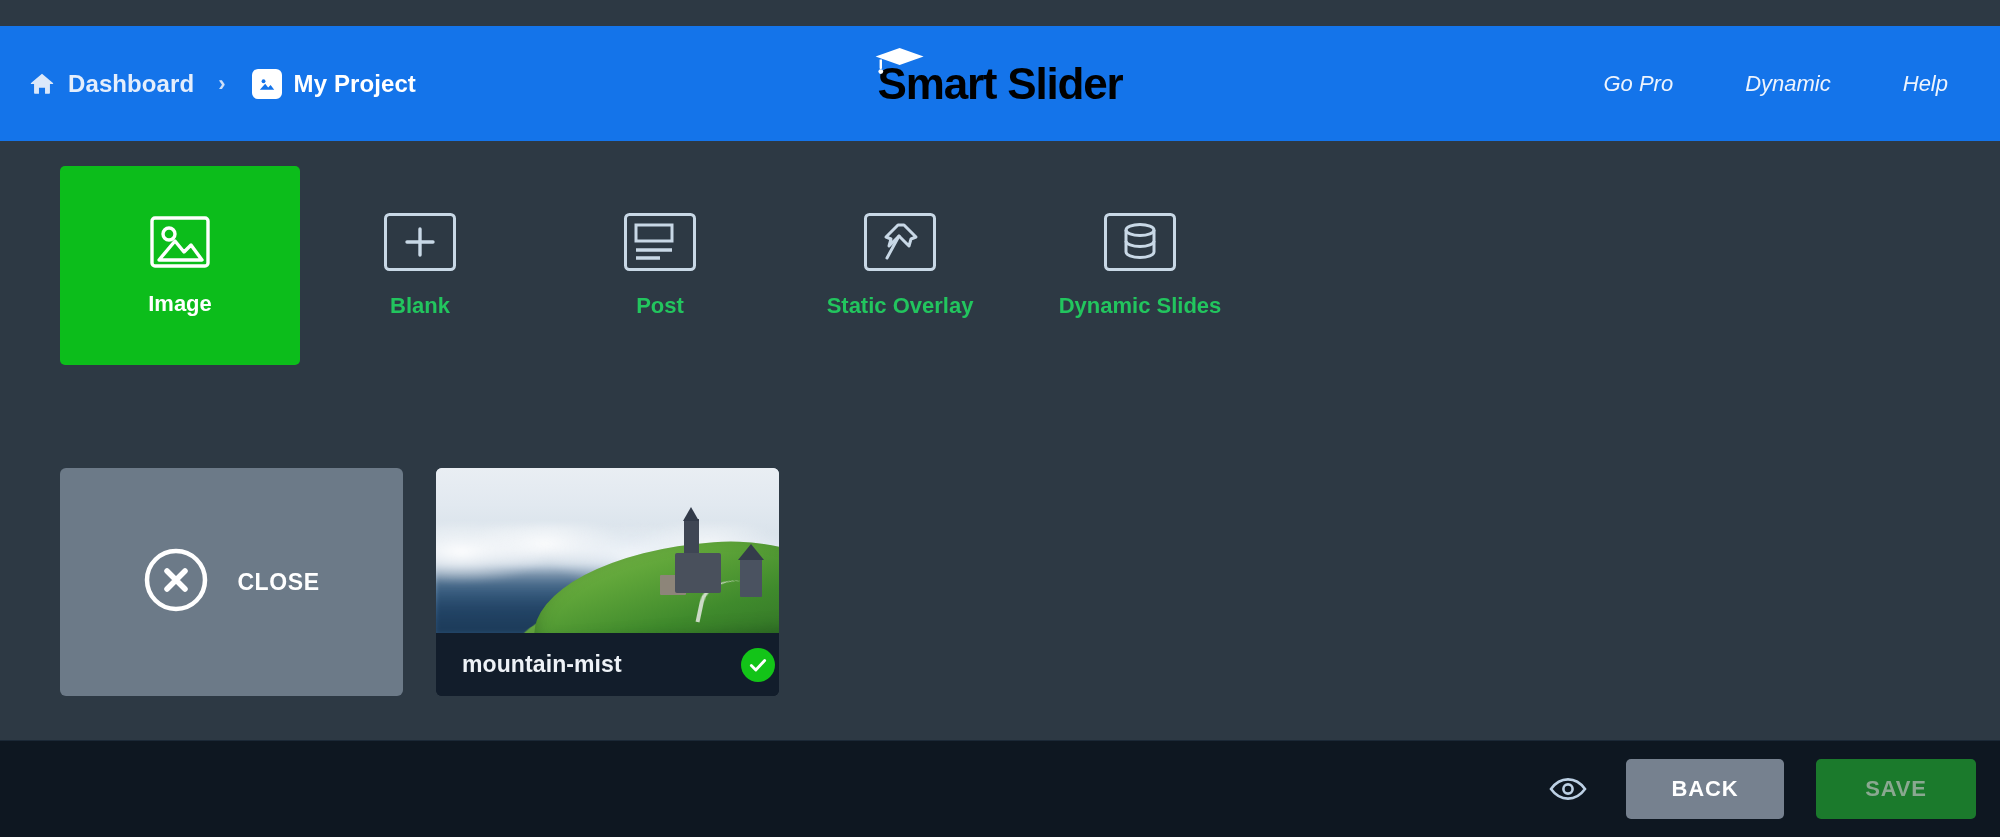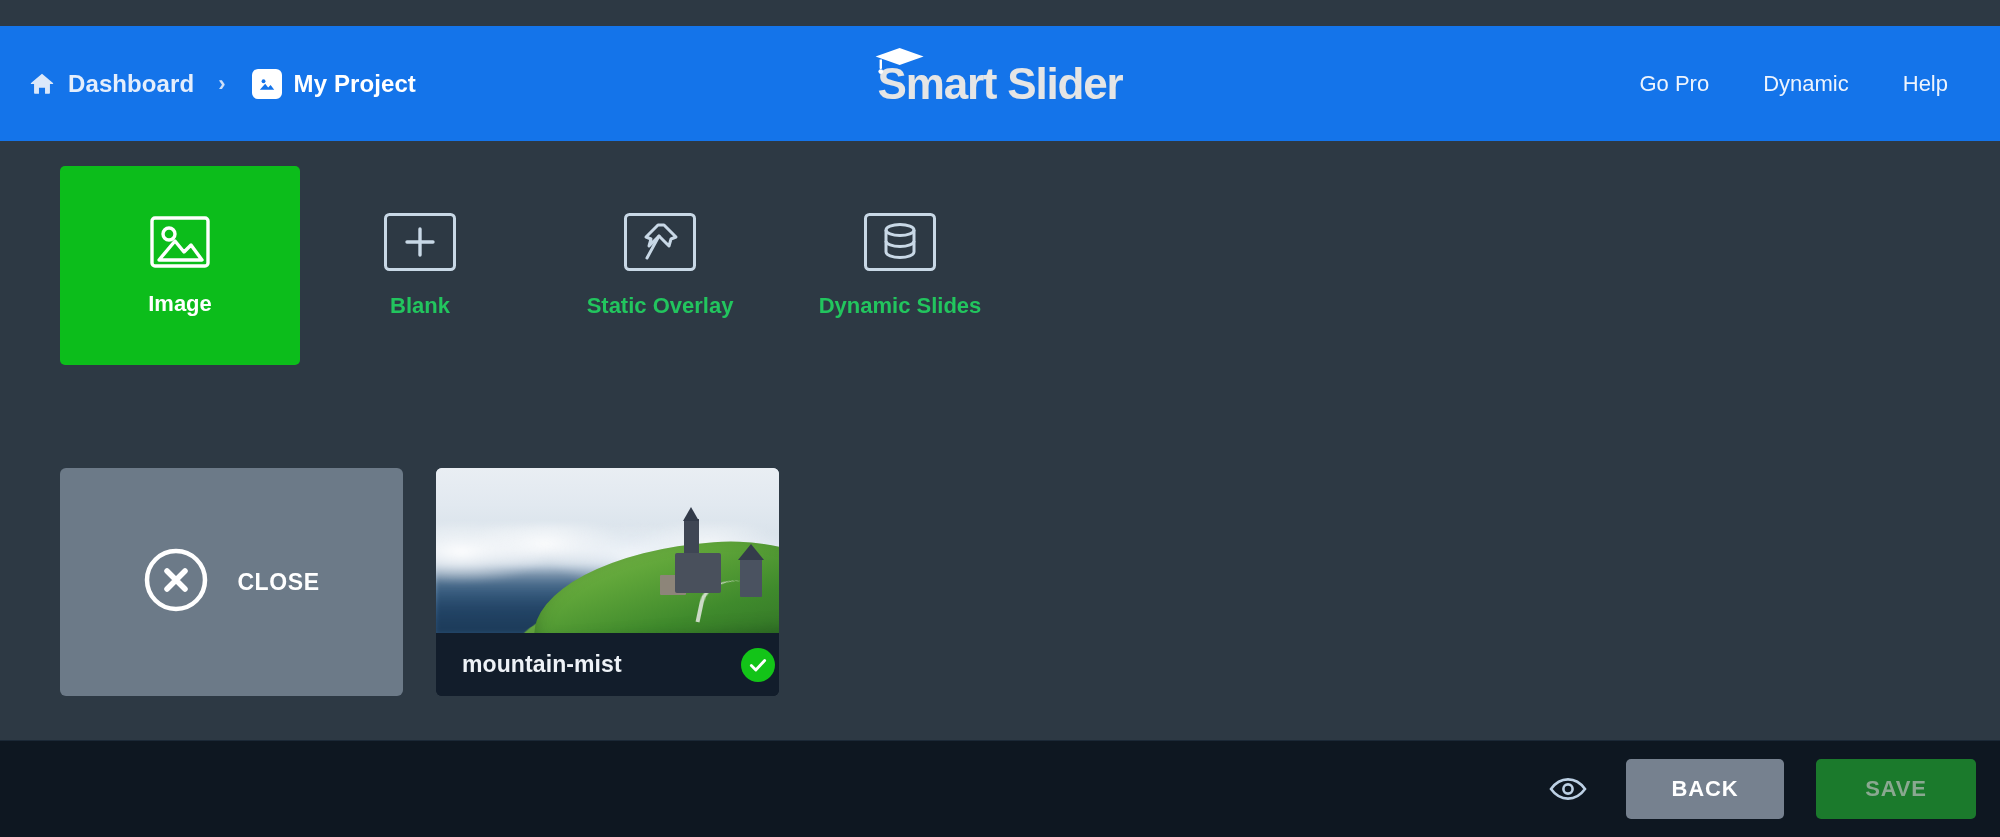--- a/index.html
+++ b/index.html
@@ -88,39 +88,40 @@
     top: 50%;
     transform: translate(-50%, -50%);
     display: flex;
     align-items: center;
     pointer-events: none;
   }
 
   .logo-text {
     font-size: 44px;
     font-weight: 700;
-    color: #e5e5e5;
+    color: #000000;
     letter-spacing: -1.2px;
     line-height: 1;
     white-space: nowrap;
     position: relative;
   }
 
   .logo-cap {
     position: absolute;
     left: -4px;
     top: -16px;
   }
 
   .header-nav {
     margin-left: auto;
     display: flex;
     align-items: flex-end;
-    gap: 54px;
+    gap: 72px;
     padding-right: 24px;
+    font-style: italic;
   }
 
   .nav-link {
     font-size: 22px;
     color: #eef4fd;
     cursor: pointer;
     white-space: nowrap;
   }
 
   
@@ -487,20 +488,30 @@
       <div class="type-tab">
         <span class="type-icon">
           <svg width="72" height="58" viewBox="0 0 72 58" fill="none" stroke="#c8d8e6" stroke-width="3">
             <rect x="1.5" y="1.5" width="69" height="55" rx="4"></rect>
             <path d="M36 16v26M23 29h26" stroke-width="3.4" stroke-linecap="round"></path>
           </svg>
         </span>
         <span class="type-label">Blank</span>
       </div>
 
+      <div class="type-tab">
+        <span class="type-icon">
+          <svg width="72" height="58" viewBox="0 0 72 58" fill="none" stroke="#c8d8e6" stroke-width="3">
+            <rect x="1.5" y="1.5" width="69" height="55" rx="4"></rect>
+            <rect x="12" y="12" width="36" height="16" stroke-width="3"></rect>
+            <path d="M12 37h36M12 45h24" stroke-width="3.6" stroke-linecap="butt"></path>
+          </svg>
+        </span>
+        <span class="type-label">Post</span>
+      </div>
 
       <div class="type-tab">
         <span class="type-icon">
           <svg width="72" height="58" viewBox="0 0 72 58" fill="none" stroke="#c8d8e6" stroke-width="3">
             <rect x="1.5" y="1.5" width="69" height="55" rx="4"></rect>
             <path d="M40 12l12 12-5 2-2 7-10-10-10 10 2-7-5-2 12-12z" stroke-width="3" stroke-linejoin="round"></path>
             <path d="M35 23 23 45" stroke-width="3" stroke-linecap="round"></path>
           </svg>
         </span>
         <span class="type-label">Static Overlay</span>

